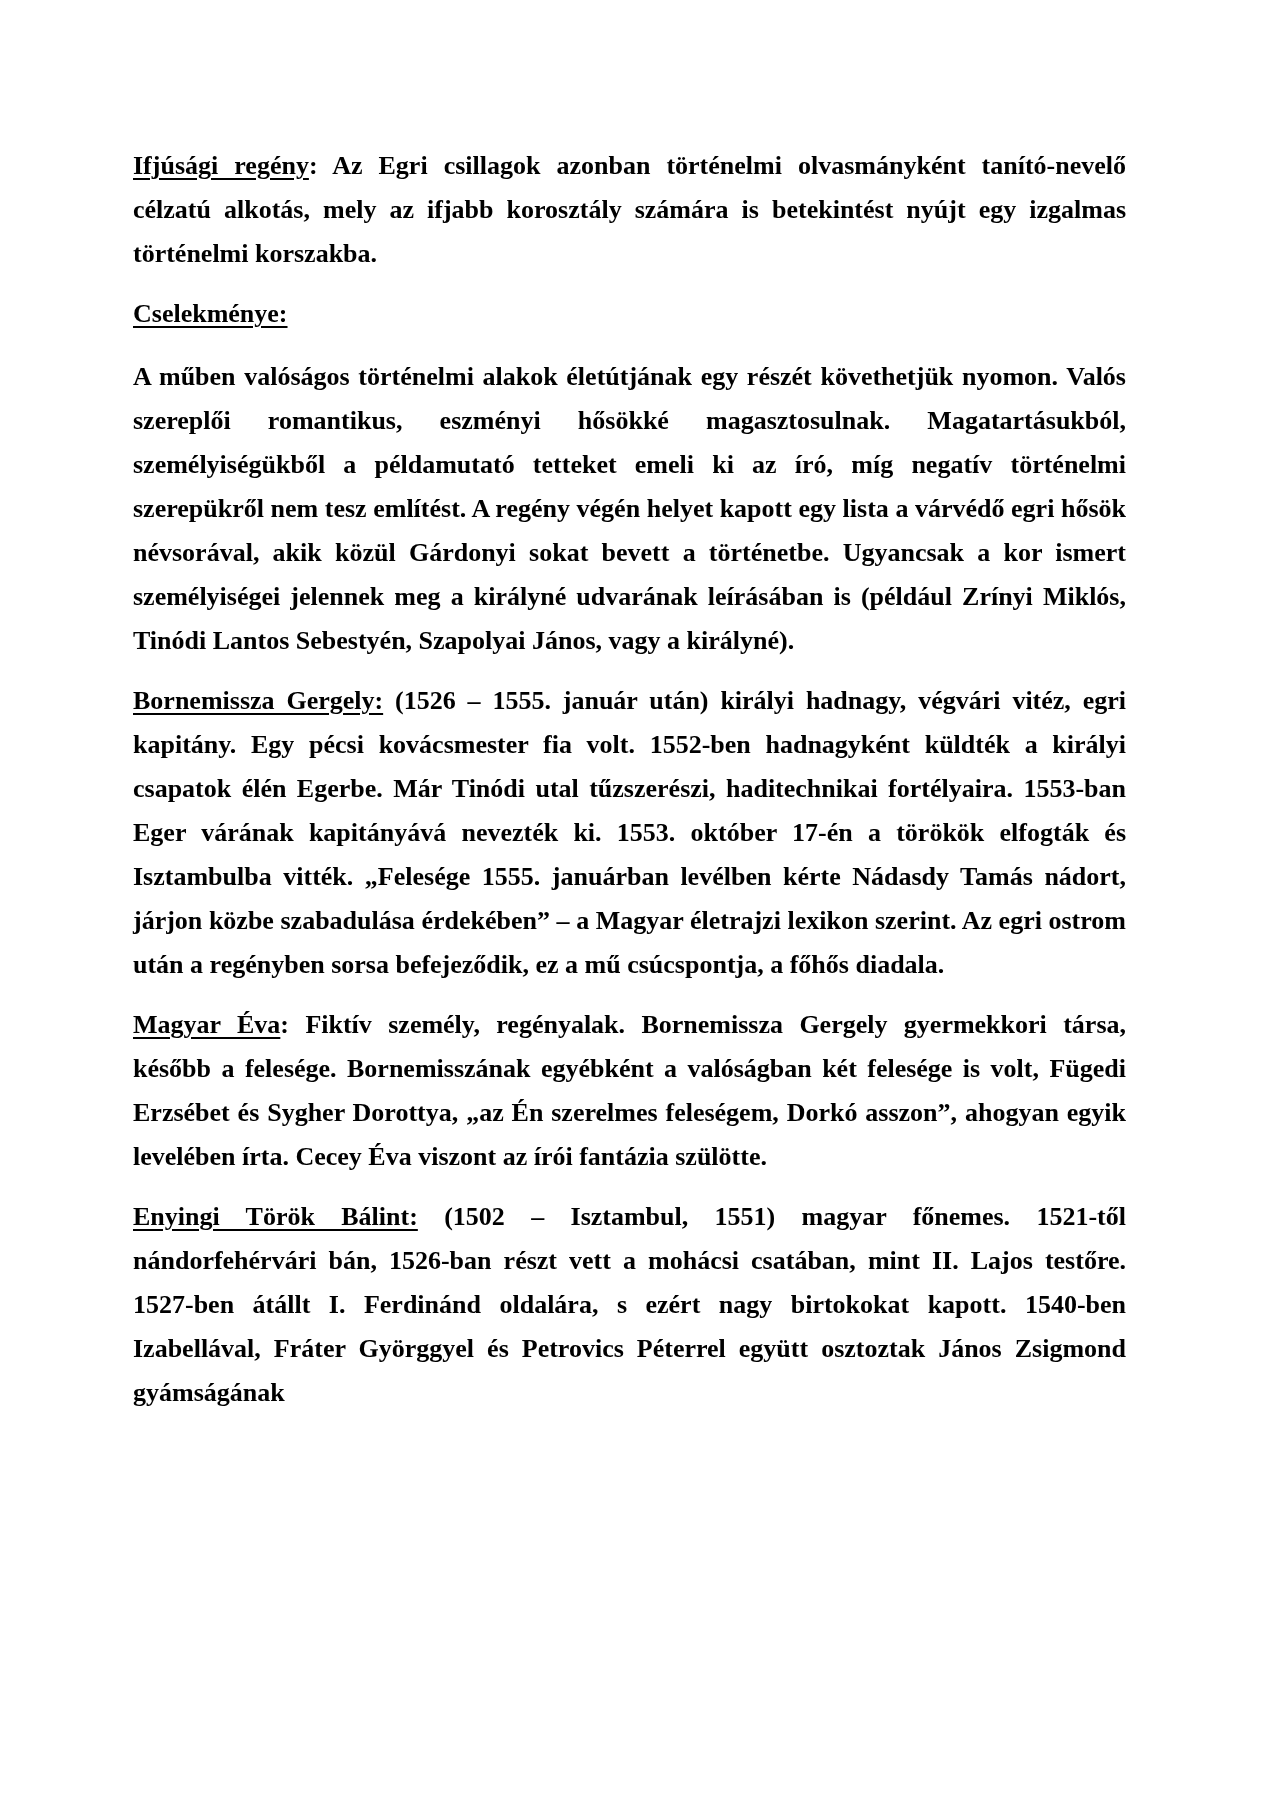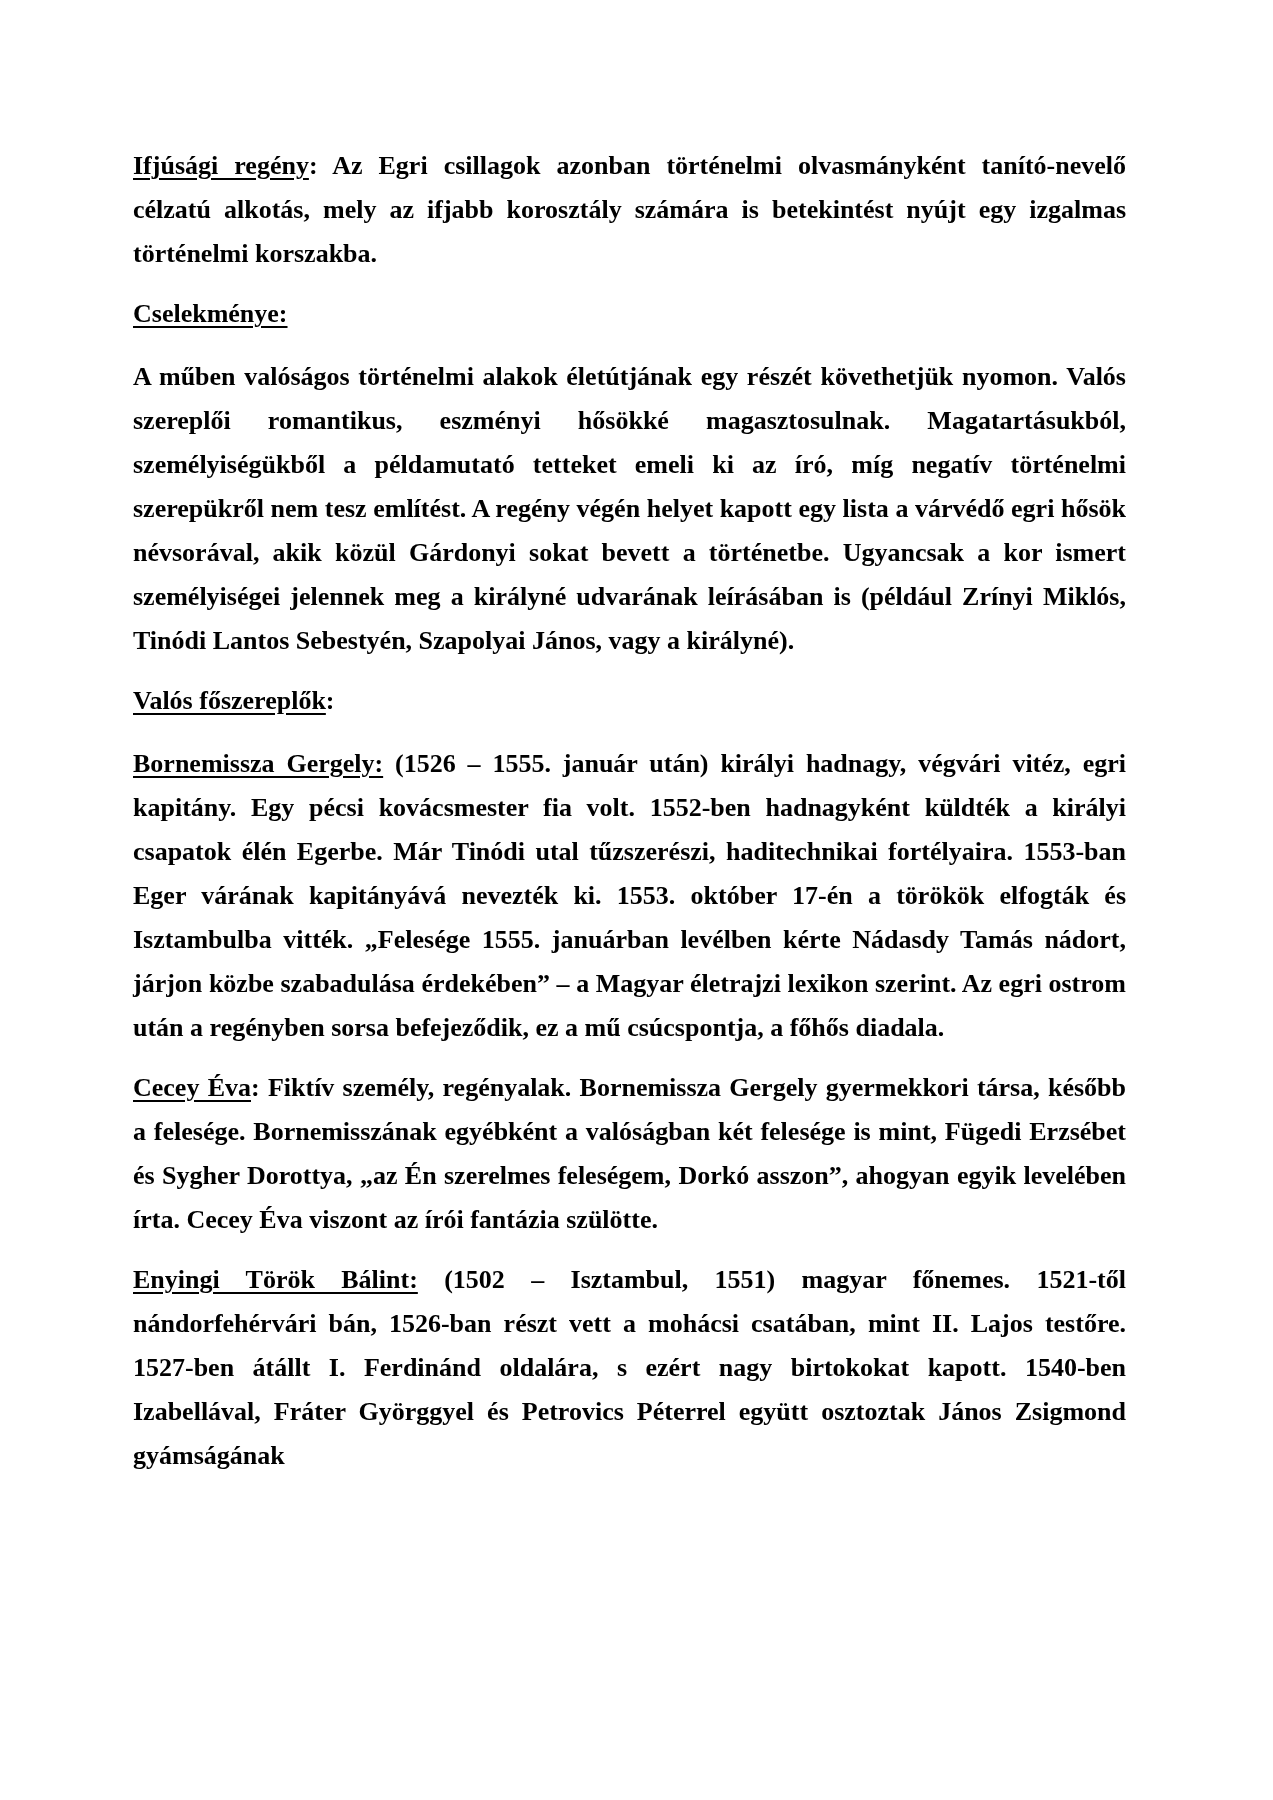--- a/index.html
+++ b/index.html
@@ -50,21 +50,20 @@
 <div class="page">
 
   <p class="para"><span class="u">Ifjúsági regény</span><span>: </span><span>Az Egri csillagok azonban történelmi olvasmányként tanító-nevelő célzatú alkotás, mely az ifjabb korosztály számára is betekintést nyújt egy izgalmas történelmi korszakba.</span></p>
 
   <p class="heading"><span class="u">Cselekménye:</span></p>
 
 
 
   <p class="para"><span>A műben valóságos történelmi alakok életútjának egy részét követhetjük nyomon. Valós szereplői romantikus, eszményi hősökké magasztosulnak. Magatartásukból, személyiségükből a példamutató tetteket emeli ki az író, míg negatív történelmi szerepükről nem tesz említést. A regény végén helyet kapott egy lista a várvédő egri hősök névsorával, akik közül Gárdonyi sokat bevett a történetbe. Ugyancsak a kor ismert személyiségei jelennek meg a királyné udvarának leírásában is (például Zrínyi Miklós, Tinódi Lantos Sebestyén, Szapolyai János, vagy a királyné).</span></p>
 
-  <p class="heading"><span class="u">Valós főszereplők</span><span>:</span></p>
 
   <p class="para"><span class="u">Bornemissza Gergely:</span><span> </span><span>(1526 – 1555. január után) királyi hadnagy, végvári vitéz, egri kapitány. Egy pécsi kovácsmester fia volt. 1552-ben hadnagyként küldték a királyi csapatok élén Egerbe. Már Tinódi utal tűzszerészi, haditechnikai fortélyaira. 1553-ban Eger várának kapitányává nevezték ki. 1553. október 17-én a törökök elfogták és Isztambulba vitték. „Felesége 1555. januárban levélben kérte Nádasdy Tamás nádort, járjon közbe szabadulása érdekében” – a Magyar életrajzi lexikon szerint. Az egri ostrom után a regényben sorsa befejeződik, ez a mű csúcspontja, a főhős diadala.</span></p>
 
-  <p class="para"><span class="u">Cecey Éva</span><span>: </span><span>Fiktív személy, regényalak. Bornemissza Gergely gyermekkori társa, később a felesége. Bornemisszának egyébként a valóságban két felesége is mint, Fügedi Erzsébet és Sygher Dorottya, „az Én szerelmes feleségem, Dorkó asszon”, ahogyan egyik levelében írta. Cecey Éva viszont az írói fantázia szülötte.</span></p>
+  <p class="para"><span class="u">Magyar Éva</span><span>: </span><span>Fiktív személy, regényalak. Bornemissza Gergely gyermekkori társa, később a felesége. Bornemisszának egyébként a valóságban két felesége is volt, Fügedi Erzsébet és Sygher Dorottya, „az Én szerelmes feleségem, Dorkó asszon”, ahogyan egyik levelében írta. Cecey Éva viszont az írói fantázia szülötte.</span></p>
 
   <p class="para cont"><span class="u">Enyingi Török Bálint:</span><span> </span><span>(1502 – Isztambul, 1551) magyar főnemes. 1521-től nándorfehérvári bán, 1526-ban részt vett a mohácsi csatában, mint II. Lajos testőre. 1527-ben átállt I. Ferdinánd oldalára, s ezért nagy birtokokat kapott. 1540-ben Izabellával, Fráter Györggyel és Petrovics Péterrel együtt osztoztak János Zsigmond gyámságának</span></p>
 
 </div>
 
 </body></html>

